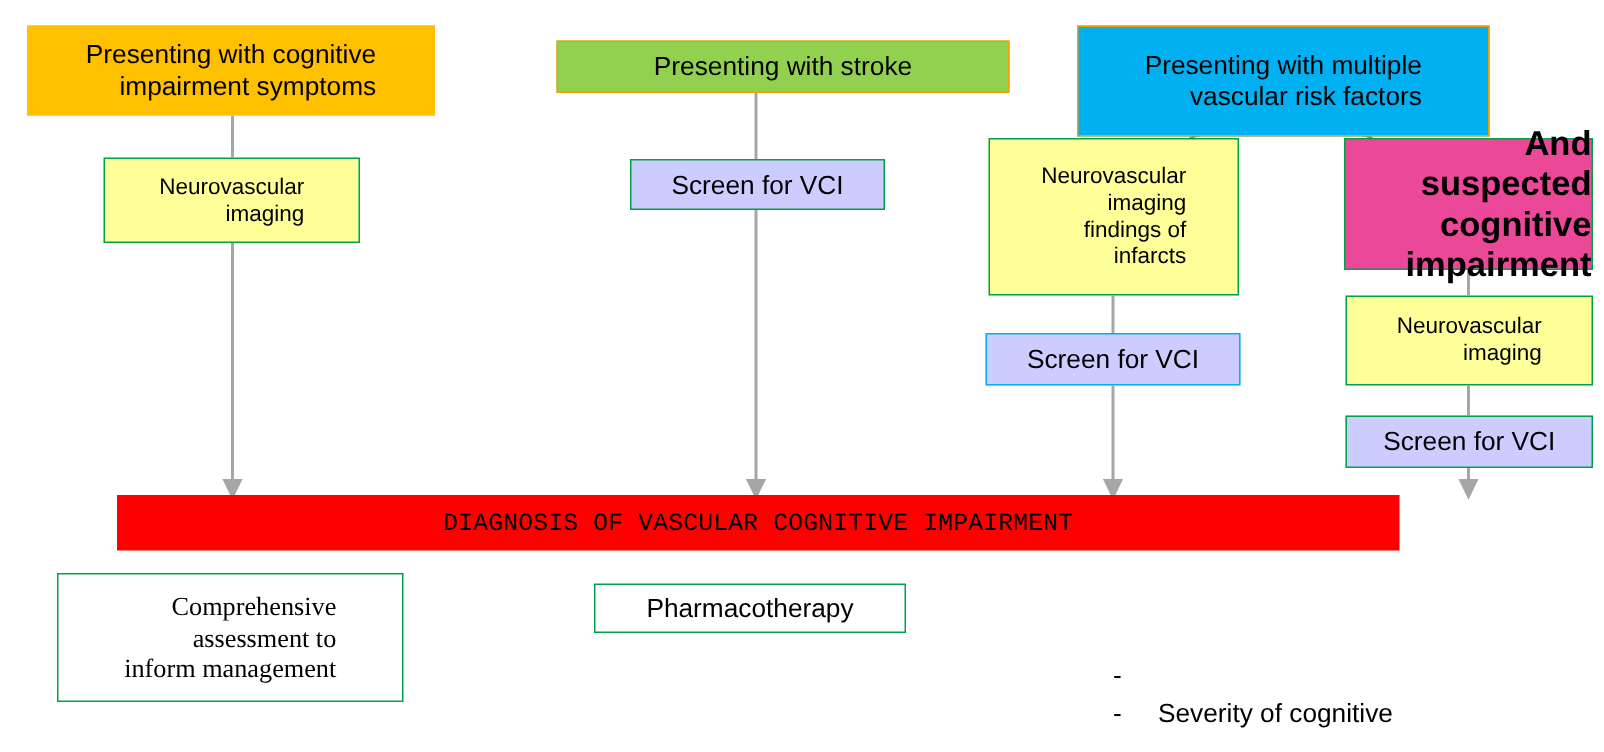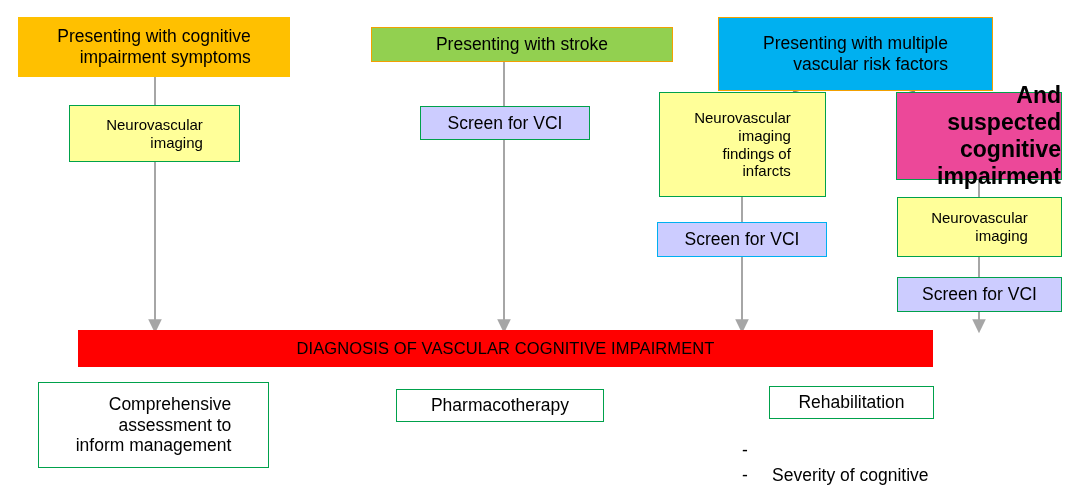--- a/index.html
+++ b/index.html
@@ -152,29 +152,28 @@
 
   <div class="node n-orange" style="left:896px; top:92px; width:166px; height:88px;">And suspected
 cognitive
 impairment</div>
 
   <div class="node n-yellow" style="left:897px; top:197px; width:165px; height:60px;">Neurovascular
 imaging</div>
 
   <div class="node n-purple" style="left:897px; top:277px; width:165px; height:35px;">Screen for VCI</div>
 
-  <div class="node n-red-bar" style="left:78px; top:330px; width:855px; height:37px;">DIAGNOSIS OF VASCULAR COGNITIVE IMPAIRMENT</div>
+  <div class="node n-red-bar" style="left:78px; top:330px; width:855px; height:37px;font-family:Liberation Mono, monospace;">DIAGNOSIS OF VASCULAR COGNITIVE IMPAIRMENT</div>
 
-  <div class="node n-white" style="left:38px; top:382px; width:231px; height:86px;">Comprehensive
+  <div class="node n-white" style="left:38px; top:382px; width:231px; height:86px;font-family:Liberation Serif, serif;">Comprehensive
 assessment to
 inform management</div>
 
   <div class="node n-white" style="left:396px; top:389px; width:208px; height:33px;">Pharmacotherapy</div>
 
-  <div class="node n-white" style="left:769px; top:386px; width:165px; height:33px;">Rehabilitation</div>
 
   <div class="bullets" style="left:742px; top:438px;">
     <div class="bullet-row">
       <span class="bullet-dash">-</span>
     </div>
     <div class="bullet-row">
       <span class="bullet-dash">-</span>
       <span>Severity of cognitive</span>
     </div>
   </div>

